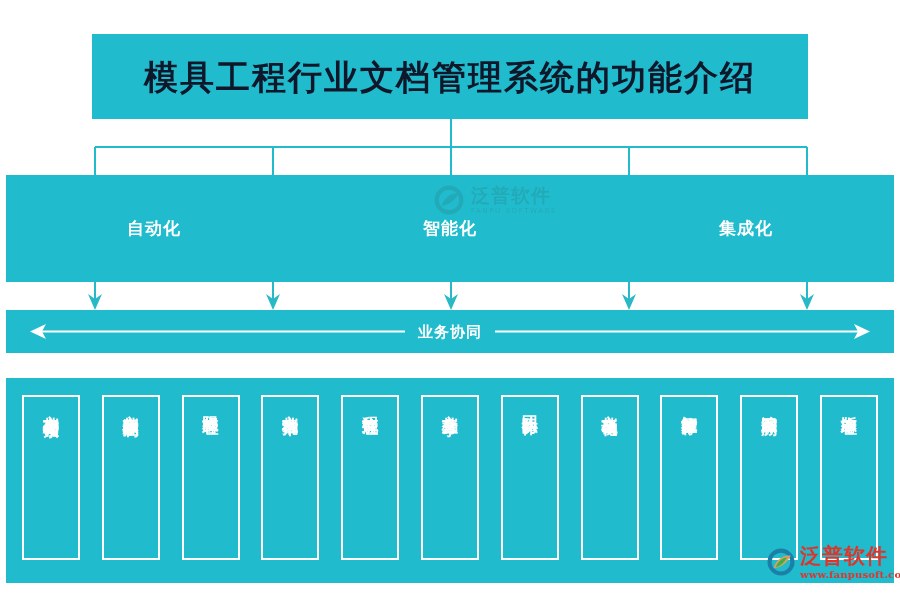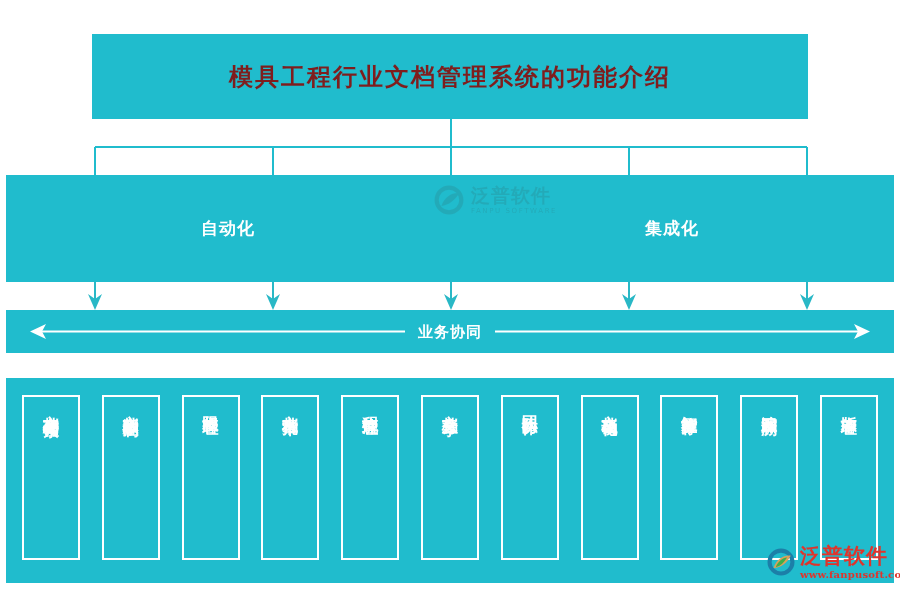--- a/index.html
+++ b/index.html
@@ -29,22 +29,22 @@
     left: 92px;
     top: 34px;
     width: 716px;
     height: 85px;
     background: #20BCCD;
     display: flex;
     align-items: center;
     justify-content: center;
   }
   .title-text {
-    color: #7f1d1d;
-    font-size: 24px;
+    color: #0f172a;
+    font-size: 34px;
     font-weight: bold;
     letter-spacing: 2px;
     line-height: 1;
     white-space: nowrap;
   }
 
   
   .connector-layer {
     position: absolute;
     left: 0; top: 0;
@@ -253,20 +253,21 @@
       <polygon points="95,310 88,294 95,299 102,294"></polygon>
       <polygon points="273,310 266,294 273,299 280,294"></polygon>
       <polygon points="451,310 444,294 451,299 458,294"></polygon>
       <polygon points="629,310 622,294 629,299 636,294"></polygon>
       <polygon points="807,310 800,294 807,299 814,294"></polygon>
     </g>
   </svg>
 
   <div class="category-bar">
     <div class="category-cell">自动化</div>
+    <div class="category-cell">智能化</div>
     <div class="category-cell">集成化</div>
   </div>
 
   <div class="watermark">
     <svg class="watermark-mark" viewBox="0 0 40 40" xmlns="http://www.w3.org/2000/svg">
       <path d="M20 3 A17 17 0 1 0 20 37 A17 17 0 1 0 20 3 Z M20 8 A12 12 0 1 1 20 32 A12 12 0 1 1 20 8 Z" fill="#2F6F72"></path>
       <path d="M11 27 C15 16 24 11 32 12 C27 20 20 26 11 27 Z" fill="#2F6F72"></path>
     </svg>
     <div class="watermark-words">
       <span class="watermark-cn">泛普软件</span>

